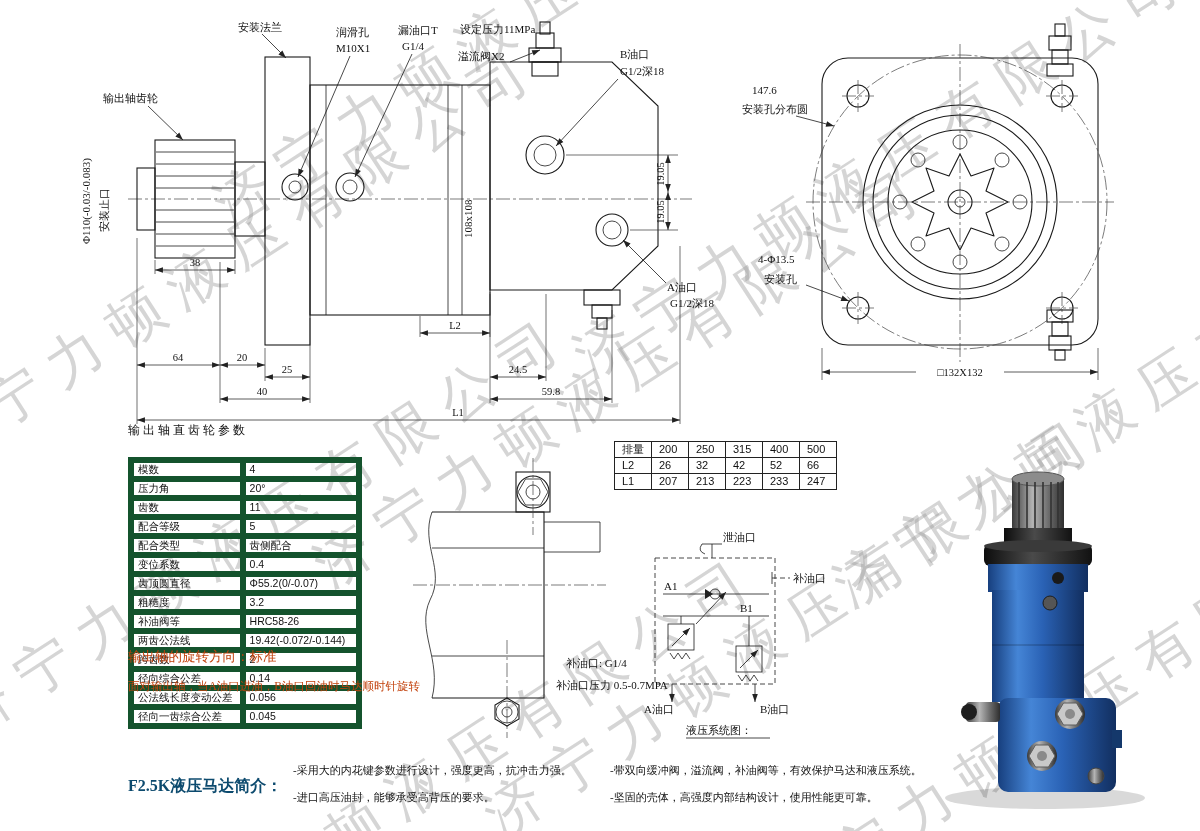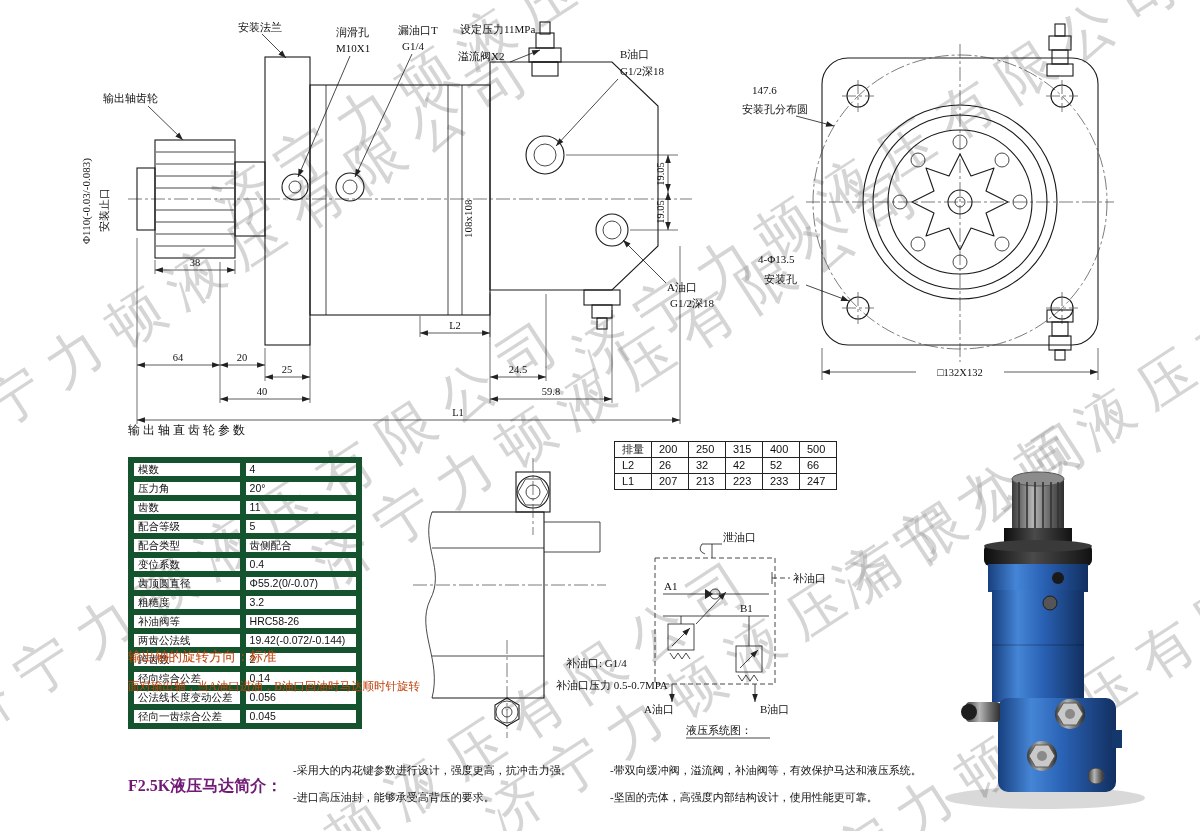--- a/index.html
+++ b/index.html
@@ -26,21 +26,21 @@
   .gtable td.c1{width:104px}
   .gtable td.c2{width:116px}
   .stable{left:614px;top:441px}
   .stable td{border:1px solid #222;font-size:11px;color:#111;height:15px;line-height:15px;padding:0 7px;min-width:22px}
   
   .rotation{left:128px;top:648px}
   .rotation div{font-family:Liberation Serif, serif;color:#c2410c;white-space:nowrap}
   .r1{font-size:13.5px;margin-bottom:13px}
   .r2{font-size:11.5px;margin-bottom:32px}
   .r3{font-size:11.5px}
-  .intro-title{left:128px;top:776px;font-family:"Liberation Serif",serif;font-size:16px;font-weight:bold;color:#701a75;white-space:nowrap}
+  .intro-title{left:128px;top:776px;font-family:"Liberation Serif",serif;font-size:16px;font-weight:bold;color:#0c4a6e;white-space:nowrap}
   .bul{font-family:"Liberation Serif",serif;font-size:11px;color:#111;line-height:27px;white-space:nowrap}
   .bul1{left:293px;top:757px}
   .bul2{left:610px;top:757px}
 </style>
 </head>
 <body>
 
 <div class="page">
 
   <div class="wm-layer">

